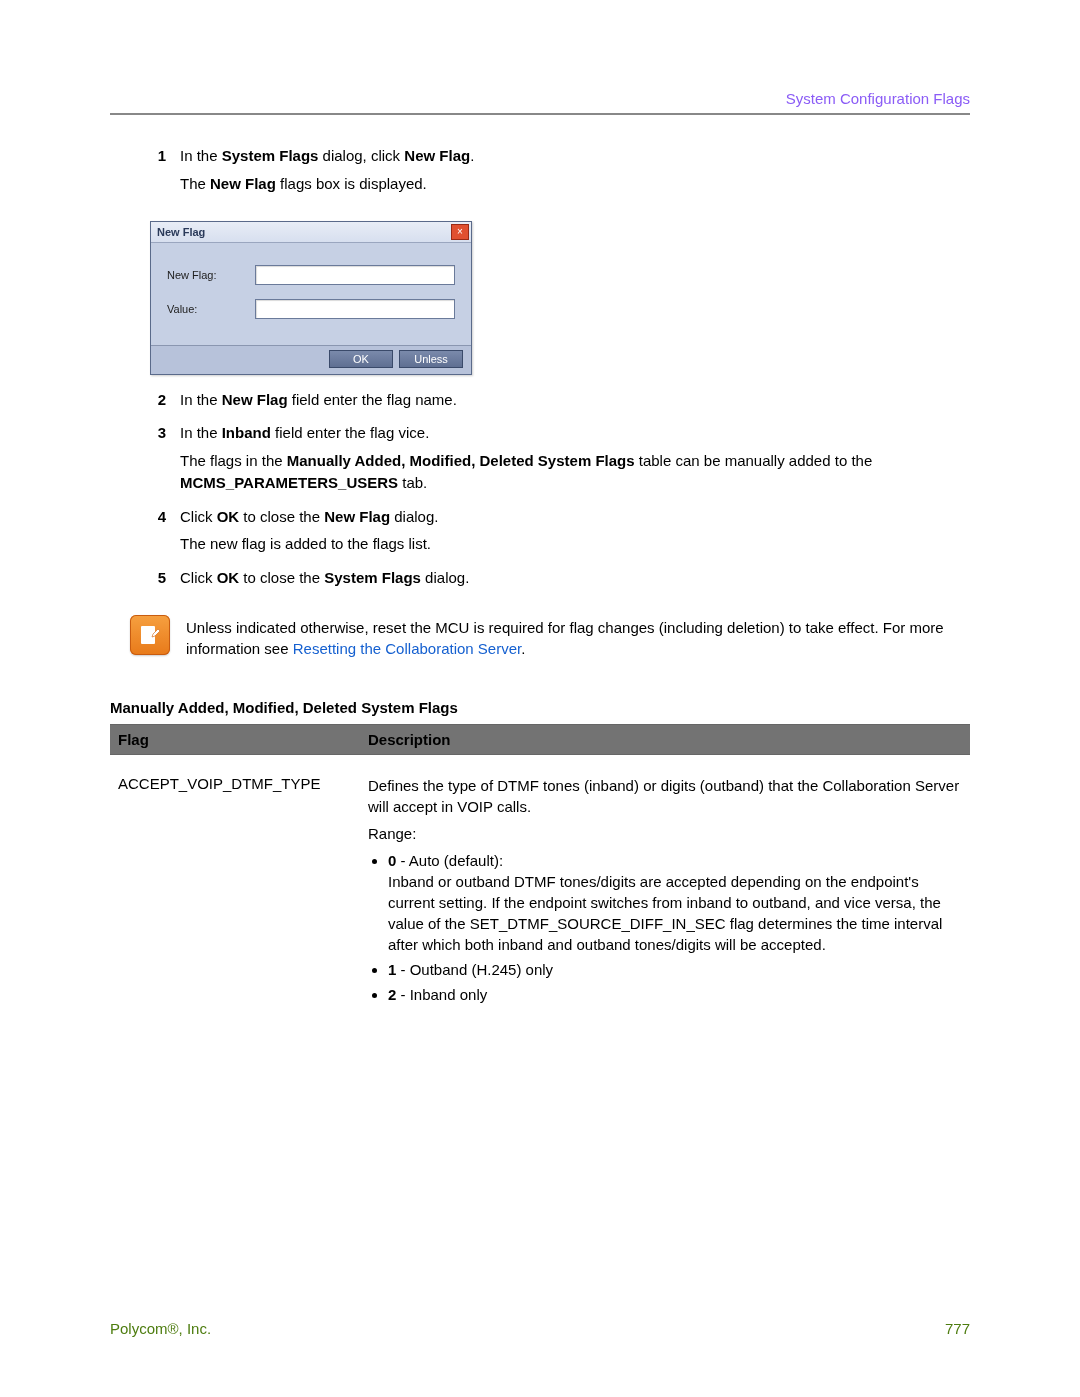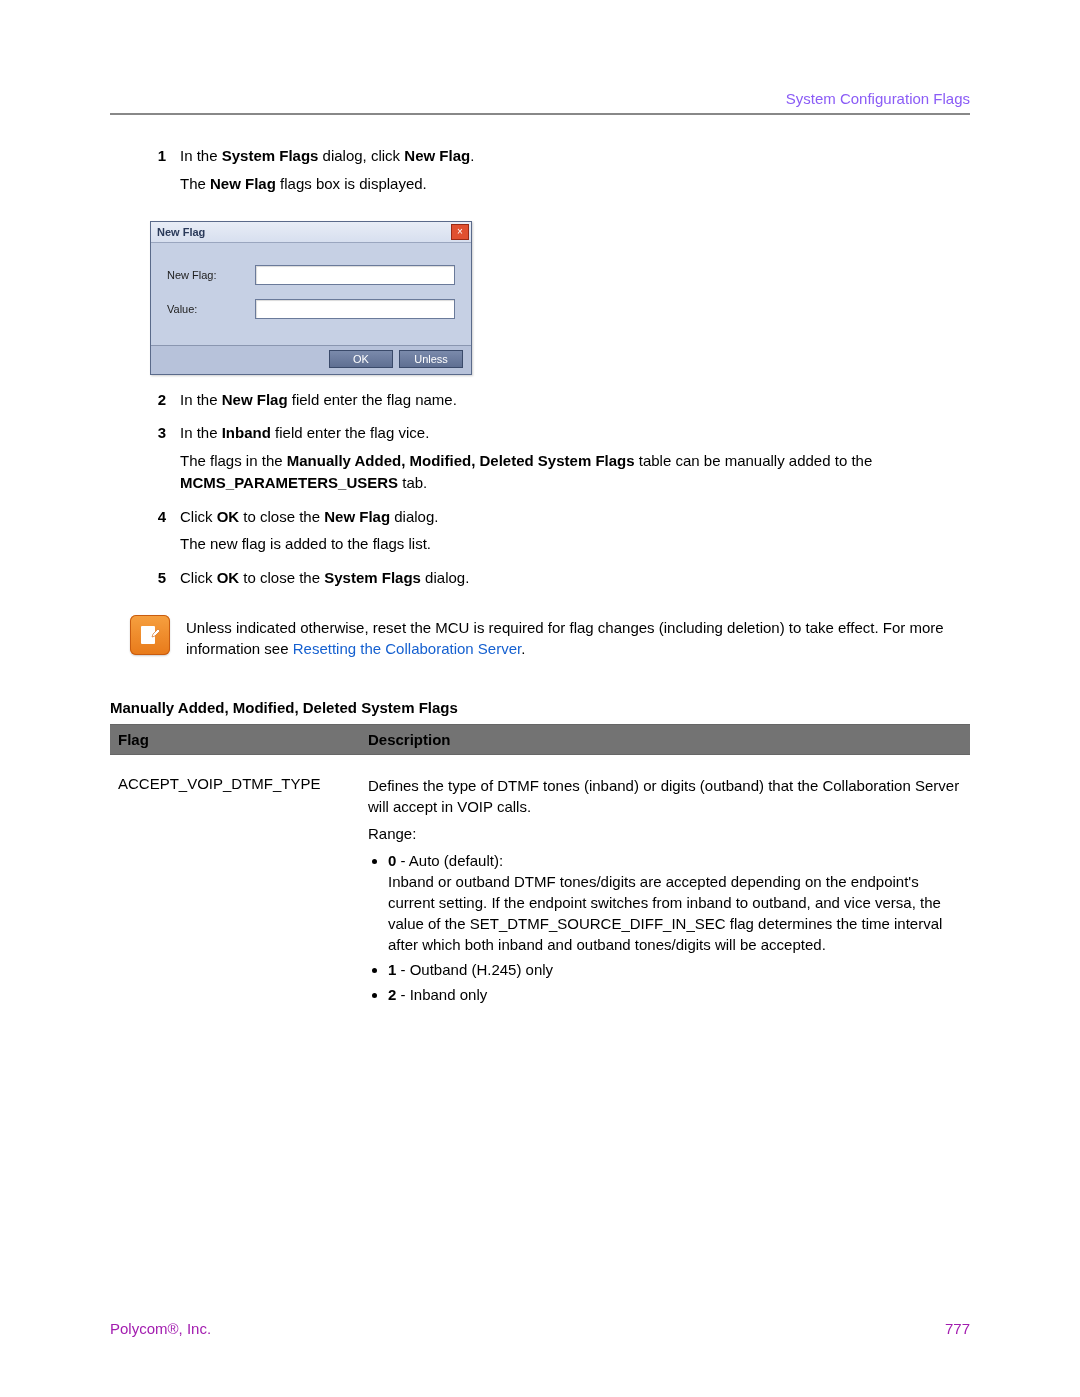--- a/index.html
+++ b/index.html
@@ -194,21 +194,21 @@
 
   
   .footer {
     position: absolute;
     left: 110px;
     right: 110px;
     bottom: 60px;
     display: flex;
     justify-content: space-between;
     font-size: 15px;
-    color: #a21caf;
+    color: #4d7c0f;
   }
 
   .bold { font-weight: bold; }
 </style>
 </head>
 <body>
 
 <div class="page">
 
   <div class="running-header">System Configuration Flags</div>

